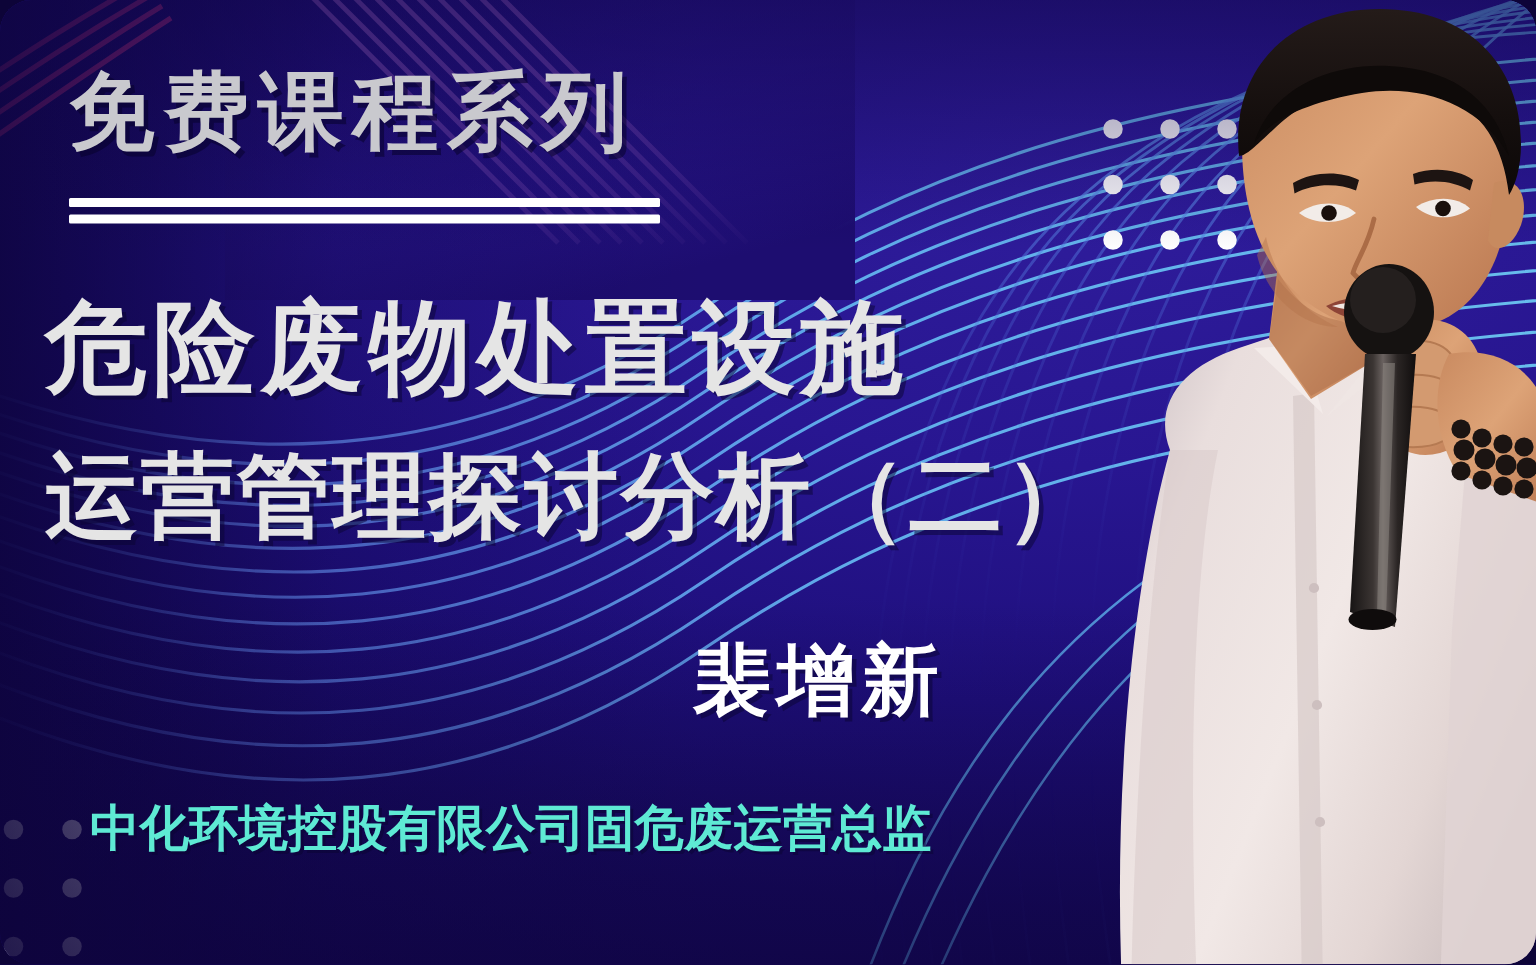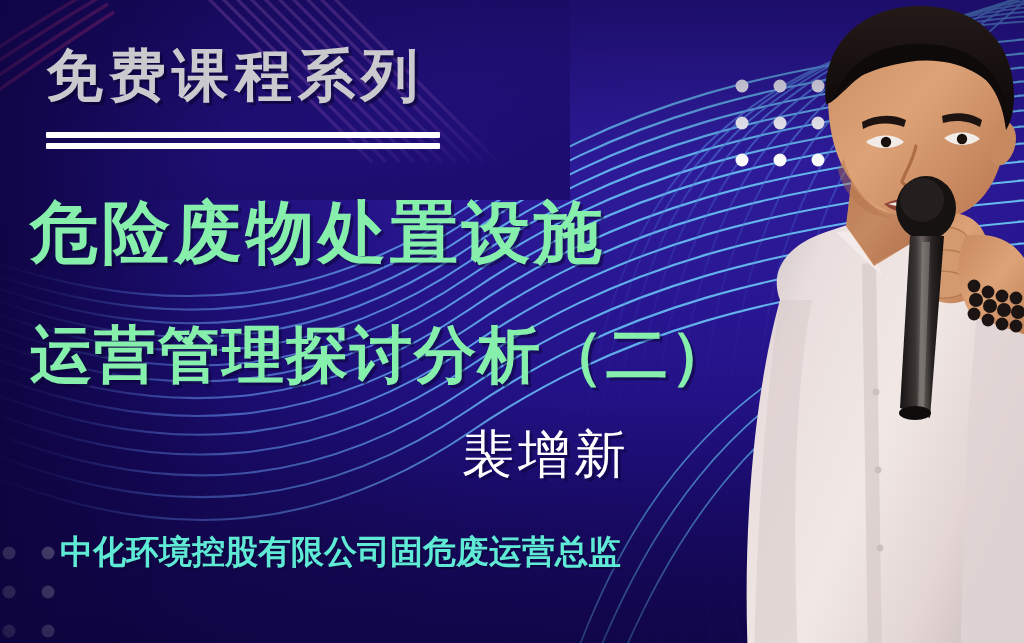--- a/index.html
+++ b/index.html
@@ -5,20 +5,21 @@
 <style>
   html,body{margin:0;padding:0;background:#0d0438;}
   *{box-sizing:border-box;}
 
   .poster{
     position:relative;
     width:1024px;height:643px;
     overflow:hidden;
     font-family:"Liberation Serif","DejaVu Serif",serif;
     background:#180a63;
+    border-radius:21px;
   }
 
   
   .bg-base{
     position:absolute;inset:0;
     background:
       radial-gradient(120% 95% at 72% 18%, #2f1d9c 0%, #281691 32%, #1e0f7c 58%, #170a63 80%, #140757 100%);
   }
   .bg-vignette{
     position:absolute;inset:0;
@@ -49,31 +50,31 @@
     font-family:"DejaVu Serif","Liberation Serif",serif;
     white-space:nowrap;
   }
   .rule-wrap{position:absolute;left:46px;top:132px;width:394px;}
   .rule{height:6px;background:#ffffff;border-radius:1px;}
   .rule + .rule{margin-top:5px;}
 
   .title-1,.title-2{
     position:absolute;left:30px;
     font-weight:700;
-    color:#86efac;
+    color:#e5e5e5;
     white-space:nowrap;
     text-shadow:3px 3px 0 rgba(10,3,50,.5);
     font-family:"DejaVu Serif","Liberation Serif",serif;
   }
   .title-1{top:198px;font-size:68px;line-height:1;letter-spacing:4px;}
-  .title-2{top:324px;font-size:62px;line-height:1;letter-spacing:2px;}
+  .title-2{top:300px;font-size:62px;line-height:1;letter-spacing:2px;}
 
   .speaker-name{
     position:absolute;left:462px;top:428px;
-    font-size:52px;line-height:1;font-weight:400;
+    font-size:52px;line-height:1;font-weight:700;
     color:#ffffff;letter-spacing:4px;white-space:nowrap;
     text-shadow:3px 3px 0 rgba(10,3,50,.5);
     font-family:"DejaVu Serif","Liberation Serif",serif;
   }
 
   .creds{position:absolute;left:60px;top:532px;}
   .cred{
     font-size:33px;line-height:40px;font-weight:700;
     color:#5eead4;letter-spacing:0px;white-space:nowrap;
     text-shadow:2px 2px 0 rgba(10,3,50,.5);

